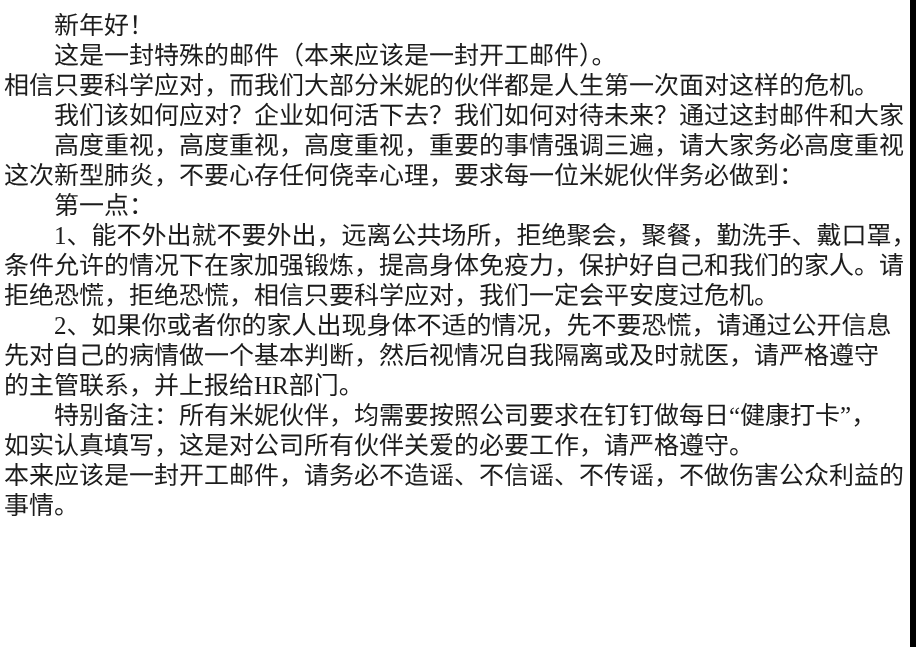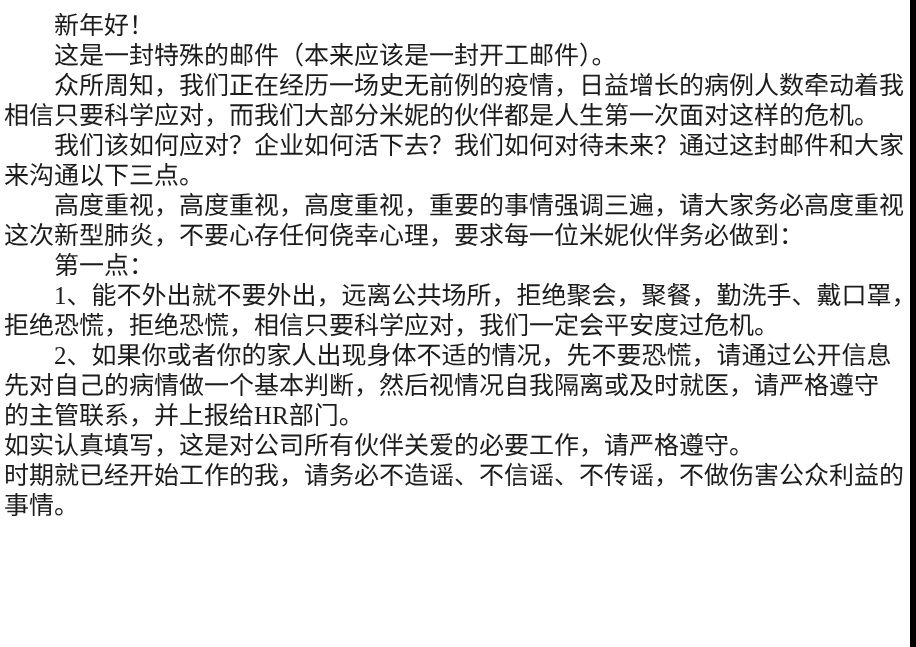--- a/index.html
+++ b/index.html
@@ -54,45 +54,45 @@
 
 <div class="page">
   <div class="letter" id="letter" style="color: rgb(28, 28, 28);">
       <div class="para">
         <div class="line first">新年好！</div>
       </div>
       <div class="para">
         <div class="line first">这是一封特殊的邮件（本来应该是一封开工邮件）。</div>
       </div>
       <div class="para">
-        <div class="line first">众所周知，我们正在经历一场史无前例的疫情，日益增长的病例人数牵动着我</div>
         <div class="line">相信只要科学应对，而我们大部分米妮的伙伴都是人生第一次面对这样的危机。</div>
       </div>
       <div class="para">
         <div class="line first">我们该如何应对？企业如何活下去？我们如何对待未来？通过这封邮件和大家</div>
-        <div class="line">来沟通以下三点。</div>
       </div>
       <div class="para">
         <div class="line first">高度重视，高度重视，高度重视，重要的事情强调三遍，请大家务必高度重视</div>
         <div class="line">这次新型肺炎，不要心存任何侥幸心理，要求每一位米妮伙伴务必做到：</div>
       </div>
       <div class="para">
         <div class="line first">第一点：</div>
       </div>
       <div class="para">
         <div class="line first">1、能不外出就不要外出，远离公共场所，拒绝聚会，聚餐，勤洗手、戴口罩，</div>
+        <div class="line">条件允许的情况下在家加强锻炼，提高身体免疫力，保护好自己和我们的家人。请</div>
         <div class="line">拒绝恐慌，拒绝恐慌，相信只要科学应对，我们一定会平安度过危机。</div>
       </div>
       <div class="para">
         <div class="line first">2、如果你或者你的家人出现身体不适的情况，先不要恐慌，请通过公开信息</div>
         <div class="line">先对自己的病情做一个基本判断，然后视情况自我隔离或及时就医，请严格遵守</div>
         <div class="line">的主管联系，并上报给HR部门。</div>
       </div>
       <div class="para">
+        <div class="line first">特别备注：所有米妮伙伴，均需要按照公司要求在钉钉做每日“健康打卡”，</div>
         <div class="line">如实认真填写，这是对公司所有伙伴关爱的必要工作，请严格遵守。</div>
       </div>
       <div class="para">
-        <div class="line">时期就已经开始工作的我，请务必不造谣、不信谣、不传谣，不做伤害公众利益的</div>
+        <div class="line">本来应该是一封开工邮件，请务必不造谣、不信谣、不传谣，不做伤害公众利益的</div>
         <div class="line">事情。</div>
       </div>
     </div>
   <div class="edge-bar" style="background: rgb(0, 0, 0);"></div>
 </div>
 
 </body></html>

